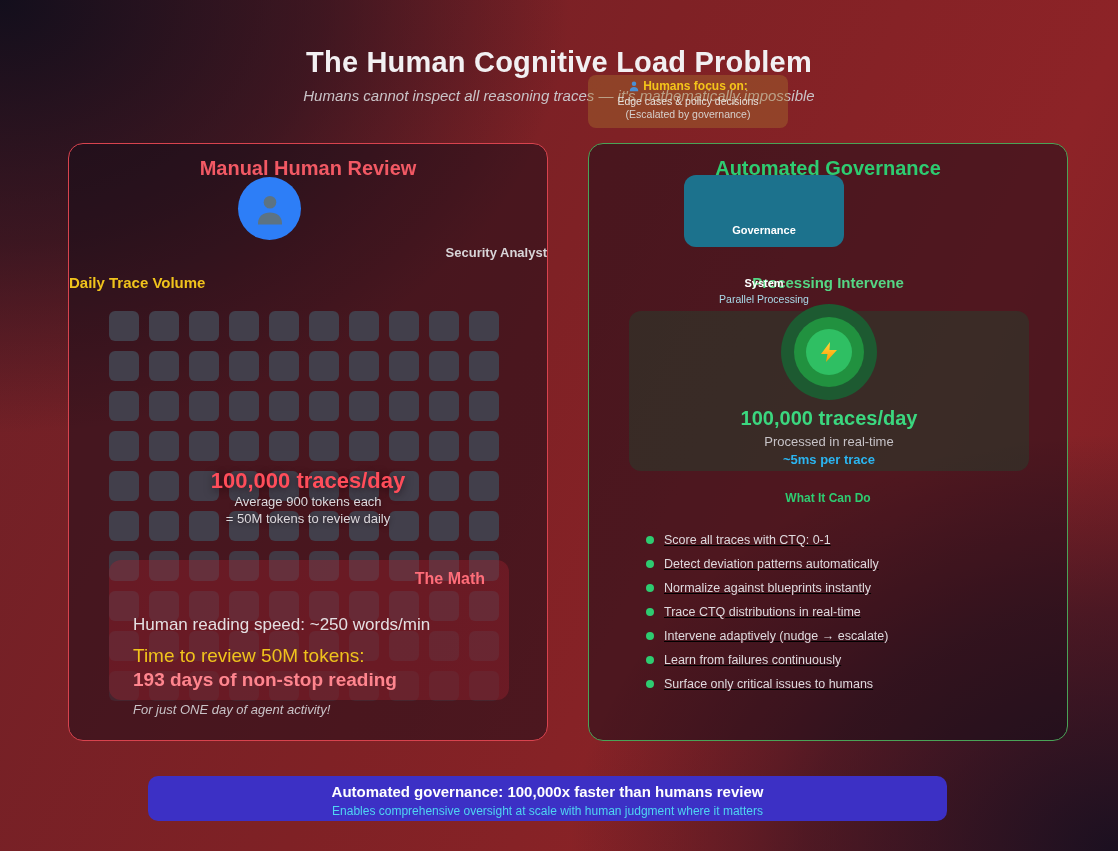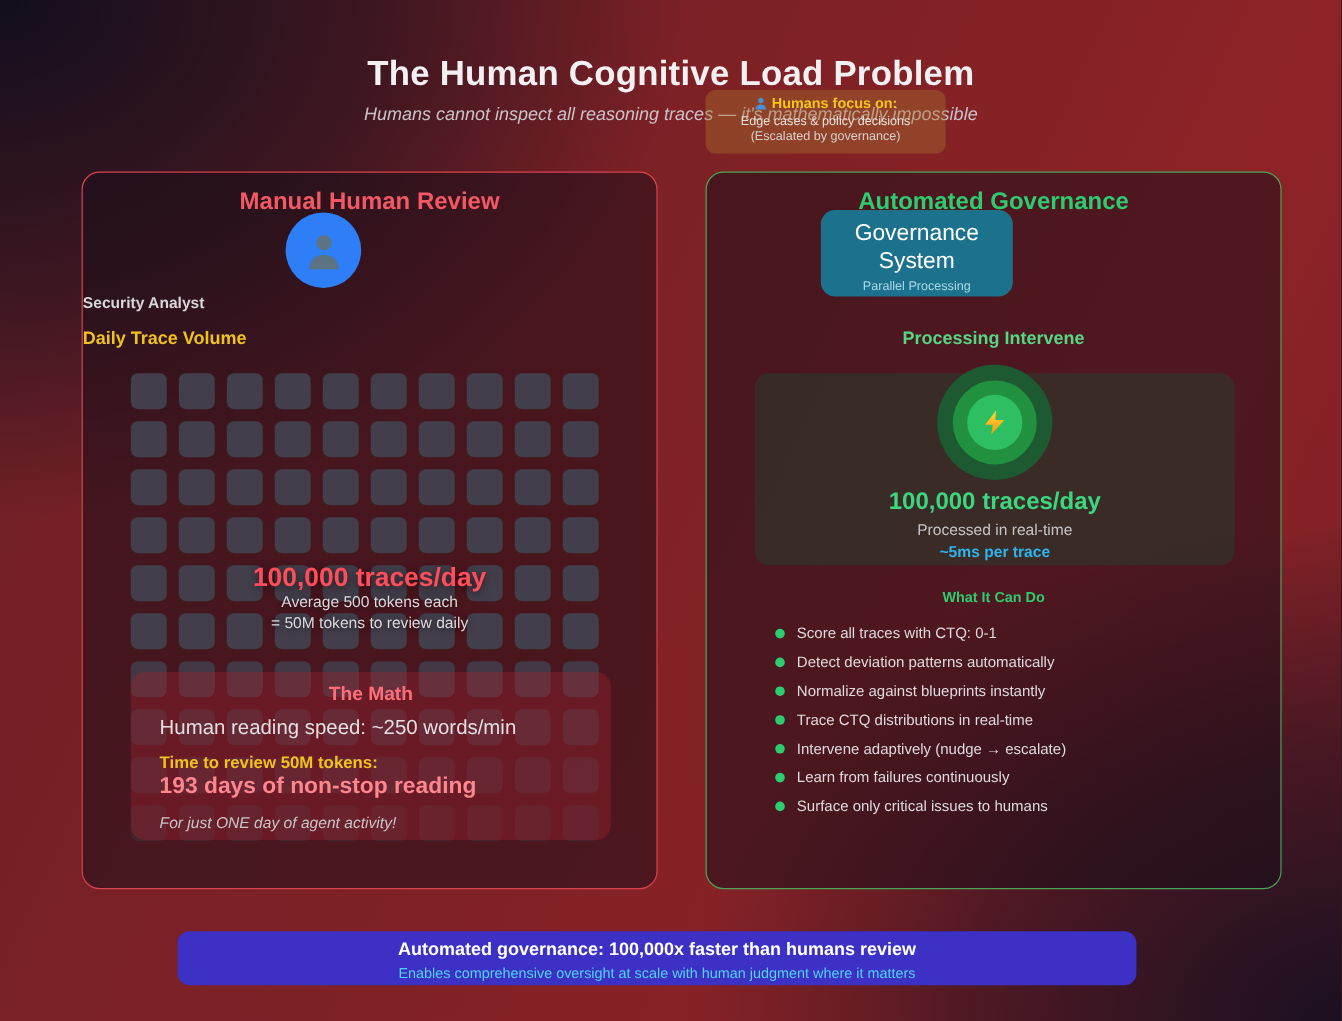--- a/index.html
+++ b/index.html
@@ -32,65 +32,65 @@
   .panel-right { left:588px; border:1.5px solid #4aa357; }
   .panel-title { position:absolute; top:13px; left:0; width:100%; text-align:center;
     font-size:20px; font-weight:700; }
   .panel-left  .panel-title { color:#f25964; }
   .panel-right .panel-title { color:#2ecc71; }
 
   
   .avatar { position:absolute; left:169px; top:33px; width:63px; height:63px;
     border-radius:50%; background:#2d7ef7; display:flex; align-items:center; justify-content:center; }
   .avatar svg { width:36px; height:36px; }
-  .analyst-label { position:absolute; top:101px; left:0; width:100%; text-align:left;
+  .analyst-label { position:absolute; top:101px; left:0; width:100%; text-align:right;
     font-size:13px; font-weight:600; color:#d8d5d8; }
   .left-section-title { position:absolute; top:130px; left:0; width:100%; text-align:left;
     font-size:15px; font-weight:700; color:#f0c31c; }
   .trace-grid { position:absolute; left:40px; top:167px; width:390px;
     display:grid; grid-template-columns:repeat(10,30px); gap:10px; }
   .trace-cell { width:30px; height:30px; border-radius:6px; background:#423f4b; }
   .volume-overlay { position:absolute; left:0; top:324px; width:100%; text-align:center; z-index:3; }
   .volume-headline { font-size:22px; font-weight:700; color:#ff4d5a;
     text-shadow:0 2px 8px rgba(20,5,10,0.65); }
   .volume-line { font-size:13px; color:#dcd8dc; line-height:1.3; text-shadow:0 1px 5px rgba(20,5,10,0.6); }
   .volume-overlay .volume-line:first-of-type { margin-top:7px; }
   .math-box { position:absolute; left:40px; top:416px; width:400px; height:140px;
     background:rgba(160,35,48,0.38); border-radius:12px; z-index:4; padding:10px 24px 0 24px; }
-  .math-title { text-align:center; font-size:16px; font-weight:700; color:#ff6d79; margin-bottom:7px; }
+  .math-title { text-align:right; font-size:16px; font-weight:700; color:#ff6d79; margin-bottom:25px; }
   .math-line { font-size:17px; color:#e4dfe2; line-height:1.4; }
-  .math-em-label { font-size:14px; font-weight:700; color:#f0c31c; margin-top:8px; }
+  .math-em-label { font-size:19px; font-weight:400; color:#f0c31c; margin-top:8px; }
   .math-em-value { font-size:19px; font-weight:700; color:#ff858e; margin-top:2px; }
   .math-footnote { font-size:13px; font-style:italic; color:#c9c3c7; margin-top:11px; }
 
   
   .system-box { position:absolute; left:95px; top:31px; width:160px; height:72px;
     background:rgba(23,124,153,0.9); border-radius:12px; text-align:center; padding-top:9px; z-index:2; }
-  .system-line { font-size:19px; font-weight:400; color:#ffffff; line-height:1.2; }
+  .system-line { font-size:11px; font-weight:700; color:#ffffff; line-height:1.2;margin-top:40px; }
   .system-sub { font-size:10.5px; color:#a9d9e8; margin-top:3px; }
   .right-section-title { position:absolute; top:130px; left:0; width:100%; text-align:center;
     font-size:15px; font-weight:700; color:#55d684; }
   .capability-card { position:absolute; left:40px; top:167px; width:400px; height:160px;
     background:rgba(32,72,48,0.42); border-radius:12px; }
   .ring-outer { position:absolute; left:152px; top:-7px; width:96px; height:96px; border-radius:50%;
     background:#1d5a31; display:flex; align-items:center; justify-content:center; }
   .ring-mid { width:70px; height:70px; border-radius:50%; background:#21913f;
     display:flex; align-items:center; justify-content:center; }
   .ring-inner { width:46px; height:46px; border-radius:50%; background:#2fbf63;
     display:flex; align-items:center; justify-content:center; }
   .ring-inner svg { width:24px; height:24px; }
   .cap-headline { position:absolute; top:96px; left:0; width:100%; text-align:center;
     font-size:20px; font-weight:700; color:#3bd77f; }
   .cap-line1 { position:absolute; top:123px; left:0; width:100%; text-align:center;
     font-size:13px; color:#c6c2c6; }
   .cap-line2 { position:absolute; top:141px; left:0; width:100%; text-align:center;
     font-size:13px; font-weight:700; color:#2bb5f0; }
   .features-title { position:absolute; top:347px; left:0; width:100%; text-align:center;
     font-size:12px; font-weight:700; color:#2ecc71; }
-  .feature-list { position:absolute; left:57px; top:372px; list-style:none; }
+  .feature-list { position:absolute; left:57px; top:384px; list-style:none;text-decoration:underline; }
   .feature-list li { display:flex; align-items:center; height:24px; gap:10px; }
   .feature-list .dot { width:8px; height:8px; border-radius:50%; background:#2ecc71; flex:0 0 8px; }
   .feature-list span.txt { font-size:12.5px; color:#dfdade; }
 
   
   .banner { position:absolute; left:148px; top:776px; width:799px; height:45px;
     background:#3c30c5; border-radius:10px; text-align:center; padding-top:7px; }
   .banner-title { font-size:15px; font-weight:700; color:#ffffff; }
   .banner-sub { font-size:12px; color:#4fd5f2; margin-top:4px; }
 </style>
@@ -224,21 +224,21 @@
         <div class="trace-cell" style="opacity: 0.35;"></div>
         <div class="trace-cell" style="opacity: 0.35;"></div>
         <div class="trace-cell" style="opacity: 0.35;"></div>
         <div class="trace-cell" style="opacity: 0.35;"></div>
         <div class="trace-cell" style="opacity: 0.35;"></div>
         <div class="trace-cell" style="opacity: 0.35;"></div>
       </div>
 
     <div class="volume-overlay">
       <div class="volume-headline">100,000 traces/day</div>
-      <div class="volume-line">Average 500 tokens each</div>
+      <div class="volume-line">Average 900 tokens each</div>
       <div class="volume-line">= 50M tokens to review daily</div>
     </div>
 
     <div class="math-box">
       <div class="math-title">The Math</div>
       <div class="math-line">Human reading speed: ~250 words/min</div>
       <div class="math-em-label">Time to review 50M tokens:</div>
       <div class="math-em-value">193 days of non-stop reading</div>
       <div class="math-footnote">For just ONE day of agent activity!</div>
     </div>

